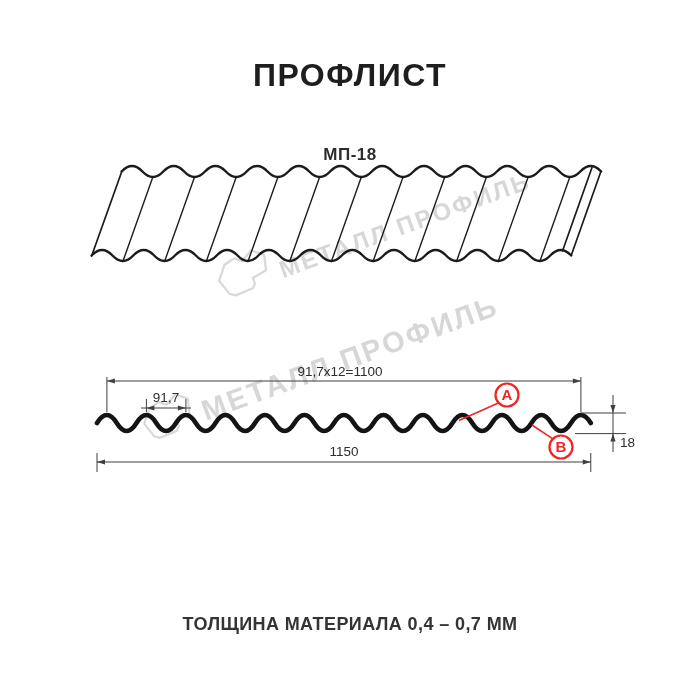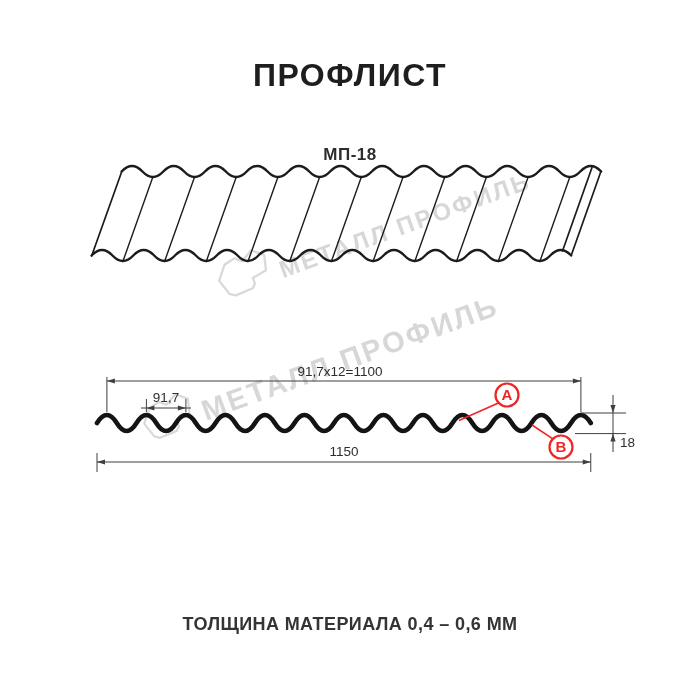--- a/index.html
+++ b/index.html
@@ -107,15 +107,15 @@
       <text class="red-letter" x="427" y="45">А</text>
     </g>
 
     <g>
       <path class="red-line" d="M 472.8 83.8 L 452 70"></path>
       <circle class="red-circle" cx="481" cy="92" r="11.5"></circle>
       <text class="red-letter" x="481" y="97">В</text>
     </g>
   </svg>
 
-  <div class="footer-note">ТОЛЩИНА МАТЕРИАЛА 0,4 – 0,6 ММ</div>
+  <div class="footer-note">ТОЛЩИНА МАТЕРИАЛА 0,4 – 0,7 ММ</div>
 
 </div>
 
 </body></html>

